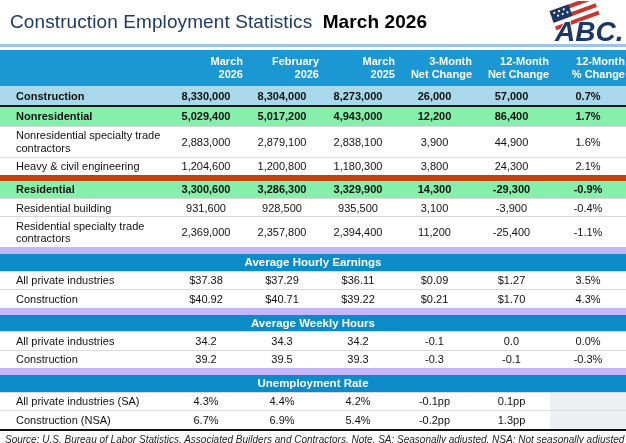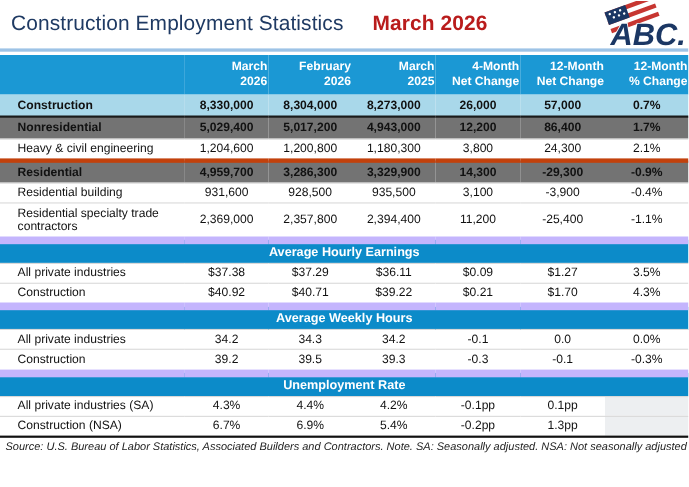--- a/index.html
+++ b/index.html
@@ -18,23 +18,23 @@
   .page-title {
     position: absolute;
     left: 10px;
     top: 11px;
     font-size: 19px;
     color: #1F3A63;
     white-space: nowrap;
     letter-spacing: 0.1px;
   }
   .page-title .period {
-    color: #b91c1c;
-    font-weight: bold;
-    margin-left: 21px;
+    color: #000000;
+    font-weight: bold;
+    margin-left: 5px;
   }
   .title-divider {
     position: absolute;
     top: 44px;
     left: 0;
     width: 626px;
     height: 3px;
     background: #9DC3E6;
   }
   .logo { position: absolute; top: 1px; right: 3px; width: 78px; height: 44px; }
@@ -70,26 +70,26 @@
   tbody td.val { text-align: center; }
 
   tr.highlight td {
     background: #A9D8EA;
     font-weight: bold;
     border-top: none;
     border-bottom: 2px solid #1a1a1a;
     height: 20px;
   }
   tr.group td {
-    background: #737373;
+    background: #86efac;
     font-weight: bold;
     border-top: none;
     height: 20px;
   }
-  tr.topline td { border-top: 4px solid #c2410c; }
+  tr.topline td { border-top: 6px solid #c2410c; }
 
   tr.banner td {
     background: #0C8BC9;
     color: #ffffff;
     font-weight: bold;
     text-align: center;
     font-size: 11.5px;
     padding: 2px;
     height: 16px;
     border-top: 7px solid #c4b5fd;
@@ -156,21 +156,21 @@
           </th>
           <th>
             <div>February</div>
             <div>2026</div>
           </th>
           <th>
             <div>March</div>
             <div>2025</div>
           </th>
           <th>
-            <div>4-Month</div>
+            <div>3-Month</div>
             <div>Net Change</div>
           </th>
           <th>
             <div>12-Month</div>
             <div>Net Change</div>
           </th>
           <th>
             <div>12-Month</div>
             <div>% Change</div>
           </th>
@@ -189,31 +189,40 @@
           <tr class="group">
             <td class="label">Nonresidential</td>
             <td class="val">5,029,400</td>
             <td class="val">5,017,200</td>
             <td class="val">4,943,000</td>
             <td class="val">12,200</td>
             <td class="val">86,400</td>
             <td class="val">1.7%</td>
           </tr>
           <tr class="">
+            <td class="label">Nonresidential specialty trade contractors</td>
+            <td class="val">2,883,000</td>
+            <td class="val">2,879,100</td>
+            <td class="val">2,838,100</td>
+            <td class="val">3,900</td>
+            <td class="val">44,900</td>
+            <td class="val">1.6%</td>
+          </tr>
+          <tr class="">
             <td class="label">Heavy &amp; civil engineering</td>
             <td class="val">1,204,600</td>
             <td class="val">1,200,800</td>
             <td class="val">1,180,300</td>
             <td class="val">3,800</td>
             <td class="val">24,300</td>
             <td class="val">2.1%</td>
           </tr>
           <tr class="group topline">
             <td class="label">Residential</td>
-            <td class="val">4,959,700</td>
+            <td class="val">3,300,600</td>
             <td class="val">3,286,300</td>
             <td class="val">3,329,900</td>
             <td class="val">14,300</td>
             <td class="val">-29,300</td>
             <td class="val">-0.9%</td>
           </tr>
           <tr class="">
             <td class="label">Residential building</td>
             <td class="val">931,600</td>
             <td class="val">928,500</td>

